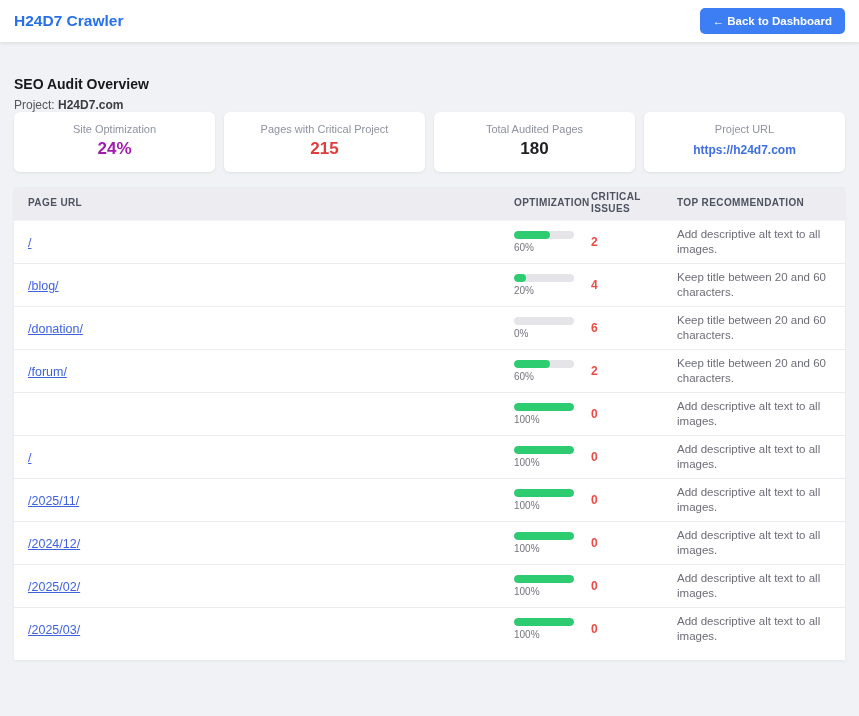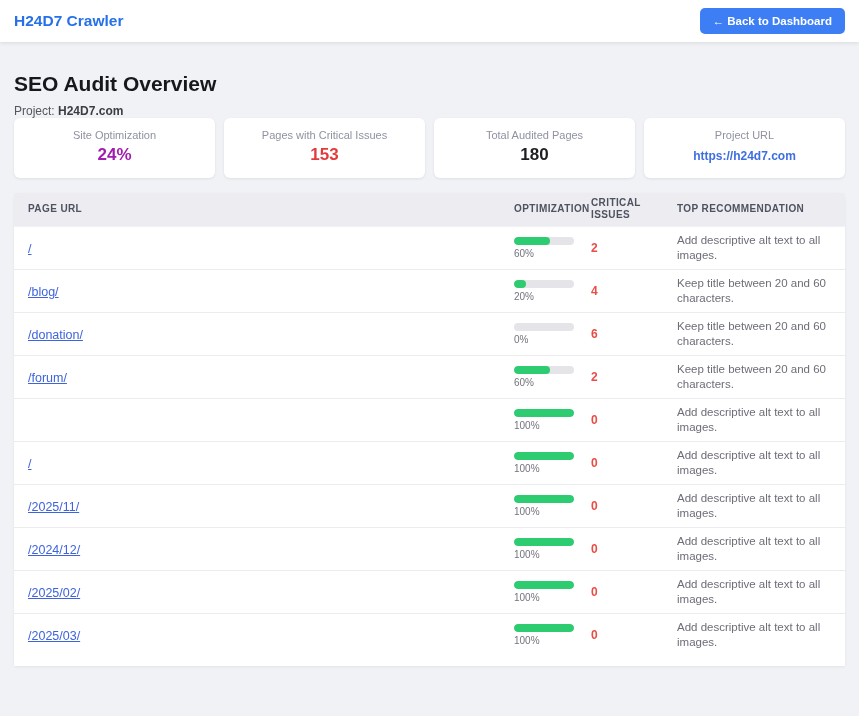--- a/index.html
+++ b/index.html
@@ -36,25 +36,25 @@
     font-family: "Liberation Sans", sans-serif;
     font-size: 11.5px;
     font-weight: bold;
     padding: 7px 13px;
     cursor: pointer;
   }
   
   .main { padding: 14px; }
   .page-title {
     margin-top: 16px;
-    font-size: 21px;
+    font-size: 14px;
     line-height: 24px;
     font-weight: bold;
     color: #17181c;
-    margin-bottom: 8px;
+    margin-bottom: 2px;
   }
   .project-line {
     font-size: 12px;
     color: #55565e;
   }
   .project-line b { color: #3c3d44; }
   
   .cards {
     display: grid;
     grid-template-columns: repeat(4, 1fr);
@@ -152,22 +152,22 @@
     <span>Project:</span>
     <b>H24D7.com</b>
   </div>
 
   <section class="cards">
     <div class="card">
       <div class="card-label">Site Optimization</div>
       <div class="card-value" style="color: #a21caf;">24%</div>
     </div>
     <div class="card">
-      <div class="card-label">Pages with Critical Issues</div>
-      <div class="card-value" style="color: rgb(226, 59, 59);">153</div>
+      <div class="card-label">Pages with Critical Project</div>
+      <div class="card-value" style="color: rgb(226, 59, 59);">215</div>
     </div>
     <div class="card">
       <div class="card-label">Total Audited Pages</div>
       <div class="card-value" style="color: rgb(31, 31, 35);">180</div>
     </div>
     <div class="card">
       <div class="card-label">Project URL</div>
       <div class="card-value">
         <a href="#" style="color: rgb(62, 111, 224);">https://h24d7.com</a>
       </div>

